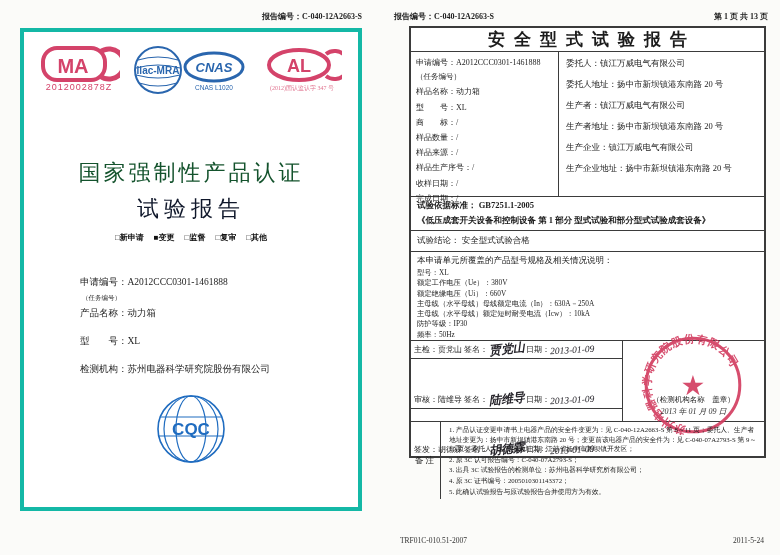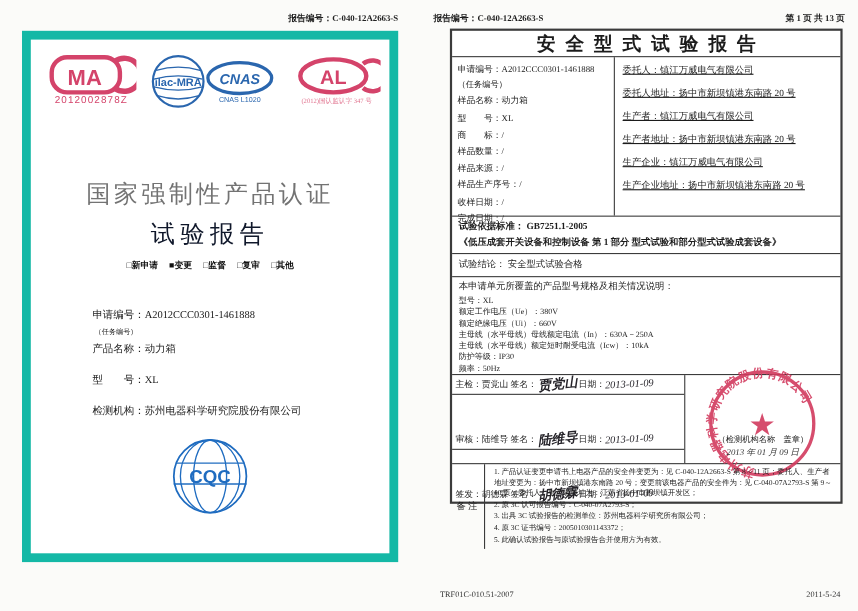--- a/index.html
+++ b/index.html
@@ -9,31 +9,31 @@
     background:#fbfbf9;
     font-family:"Liberation Serif","DejaVu Serif",serif;
     color:#1c1c1c;
     overflow:hidden;
   }
   .hdr-sm { font-size:8px; font-weight:bold; color:#222; position:absolute; }
 
   
   .page-left {
     position:absolute; left:20px; top:28px; width:342px; height:483px;
-    border:8px solid #14b8a6; background:#fff;
+    border:4px solid #14b8a6; background:#fff;
   }
   .logo-abs { position:absolute; }
   .cma-number { position:absolute; left:12px; top:50px; width:86px; text-align:center;
     color:#d4436a; font-size:9px; letter-spacing:1px; font-family:"Liberation Sans",sans-serif; }
   .cnas-sub { position:absolute; left:158px; top:52px; width:64px; text-align:center;
     color:#2a66ae; font-size:6.5px; font-family:"Liberation Sans",sans-serif; }
   .al-sub { position:absolute; left:232px; top:52px; width:92px; text-align:center;
     color:#e0728e; font-size:6px; }
   .lp-title1 { position:absolute; top:126px; left:0; right:0; text-align:center;
-    font-size:22px; letter-spacing:3px; color:#737373; }
+    font-size:22px; letter-spacing:3px; color:#14532d; }
   .lp-title2 { position:absolute; top:162px; left:0; right:0; text-align:center;
     font-size:22px; letter-spacing:5px; color:#0f172a; }
   .lp-checks { position:absolute; top:200px; left:0; right:0; text-align:center;
     font-size:8px; color:#111; }
   .lp-checks span { margin:0 4px;font-weight:bold; }
   .lp-fields { position:absolute; left:56px; top:244px; right:14px; font-size:9.5px; }
   .lp-fields .note { font-size:6.5px; margin:2px 0 4px 2px; }
   .lp-row { margin-bottom:5px; }
   .lp-row.gap { margin-top:15px; }
   .cqc-wrap { position:absolute; top:360px; left:0; right:0; text-align:center; }
@@ -49,21 +49,21 @@
   .rt-row { border-bottom:1.5px solid #3b3b3b; position:relative; }
   .rt-row:last-child { border-bottom:none; }
   .rt-title { height:37px; display:flex; align-items:center; justify-content:center;
     font-size:17px; font-weight:bold; letter-spacing:9px; text-indent:9px; }
   .rt-info { height:145px; display:flex; }
   .rt-info .cell-l { width:148px; border-right:1.5px solid #3b3b3b; padding:5px 4px 2px 5px;
     font-size:8px; }
   .cell-l div { margin-bottom:4.2px; }
   .cell-l .task-note { font-size:7.5px; }
   .rt-info .cell-r { flex:1; padding:6px 5px 2px 7px; font-size:8.5px; }
-  .cell-r div { margin-bottom:10px; line-height:11px;text-decoration:underline; }
+  .cell-r div { margin-bottom:10px; line-height:11px; }
   .rt-standard { height:34px; padding:3px 6px; font-size:8.5px;font-weight:bold; }
   .rt-standard .l2 { margin-top:3px; }
   .rt-conclusion { height:22px; padding:4px 6px; font-size:8.5px; }
   .rt-specs { height:95px; padding:3px 6px 0 6px; }
   .rt-specs .cov { font-size:8.5px; margin-bottom:1px; }
   .rt-specs div.spec { font-size:7.3px; line-height:10.3px; }
   .rt-sign { height:81px; display:flex; }
   .sign-left { width:212px; border-right:1.5px solid #3b3b3b; display:flex; flex-direction:column;gap:32px; }
   .sign-row { flex:1; border-bottom:1px solid #3b3b3b; display:flex; align-items:center;
     font-size:8px; padding:0 3px; white-space:nowrap; overflow:visible; }

